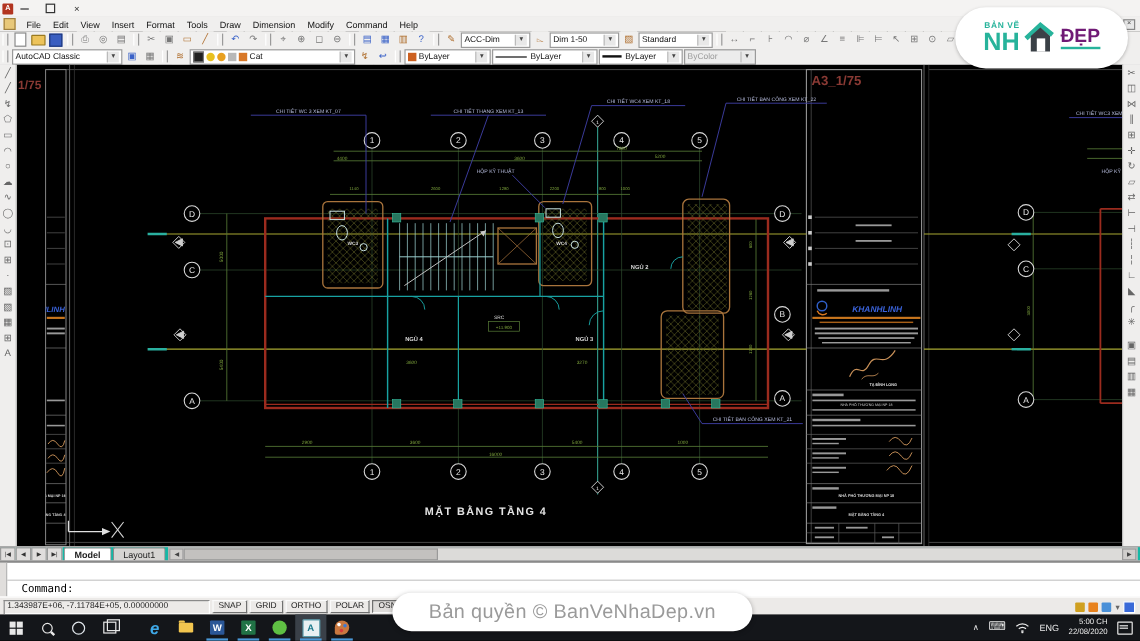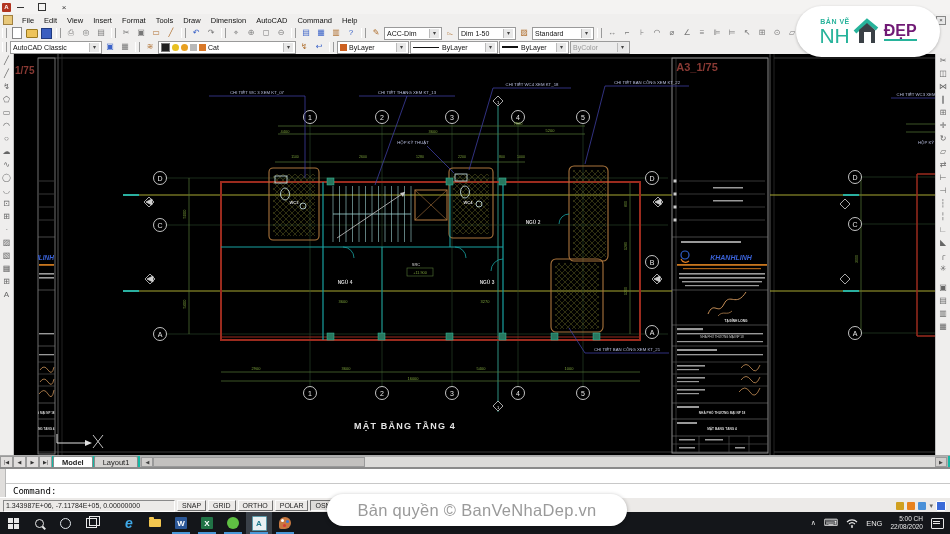--- a/index.html
+++ b/index.html
@@ -39,21 +39,21 @@
   .combo .arr{margin-left:auto;width:9px;height:9px;background:#e8e8e8;border-left:1px solid #bbb;
               font-size:6px;line-height:9px;text-align:center;color:#444}
   .combo.dis{background:#ececec;color:#999}
   .sw{width:7px;height:7px;margin-right:2px}
   .lt-line{width:26px;height:1px;background:#111;margin-right:3px}
   
   .blob{left:796px;top:6px;width:144px;height:51px;background:#fff;border-radius:26px;z-index:6;
         display:flex;align-items:center;justify-content:center;gap:2px;box-shadow:0 1px 3px rgba(0,0,0,.25)}
   .blob .col{display:flex;flex-direction:column;align-items:flex-end;line-height:1}
   .blob .l1{font-size:7px;font-weight:bold;color:#27b39b;letter-spacing:.5px}
-  .blob .l2{font-size:21px;font-weight:normal;color:#27b39b}
+  .blob .l2{font-size:21px;font-weight:bold;color:#27b39b}
   .blob .l3{font-size:16px;font-weight:bold;color:#701a75;border-bottom:2px solid #27b39b;line-height:1.1}
   
   .rail{top:54px;height:401px;background:#efeeed;display:flex;flex-direction:column;align-items:center;z-index:2}
   .railL{left:0;width:13px;border-right:1px solid #c0c0c0}
   .railR{right:0;width:14px;border-left:1px solid #c0c0c0}
   .ri{width:12px;height:13px;font-size:8px;line-height:13px;text-align:center;color:#666}
   .railgap{height:6px}
   
   .canvas{left:13px;top:54px;width:923px;height:401px;background:#000;z-index:1}
   svg text{font-family:"Liberation Sans",sans-serif}
@@ -67,21 +67,21 @@
   .tab.on{background:#fff;font-weight:bold}
   .hscroll{flex:1;height:10px;background:#dcdbd9;border:1px solid #b0b0b0;margin:0 2px;position:relative}
   .hthumb{position:absolute;left:12px;top:0;width:210px;height:8px;background:#c3c1bf;border:1px solid #9a9a9a}
   .hend{position:absolute;top:0;width:10px;height:8px;background:#d0cecc;border:1px solid #9a9a9a;
         font-size:5px;line-height:8px;text-align:center;color:#444}
   
   .cmdwin{left:0;top:467px;width:950px;height:30px;background:#fff;border-top:2px solid #8a8a8a;display:flex;z-index:3}
   .cmdgrip{width:5px;background:#e0dedc;border-right:1px solid #b8b8b8}
   .cmdbody{flex:1;display:flex;flex-direction:column;font-family:"DejaVu Sans Mono",monospace;font-size:9px;color:#000}
   .cmdhist{height:14px;border-bottom:1px solid #c8c8c8}
-  .cmdprompt{padding:2px 0 0 7px}
+  .cmdprompt{padding:2px 0 0 12px}
   
   .statusbar{left:0;top:497px;width:950px;height:15px;background:#eceae8;display:flex;align-items:center;
              font-size:7px;color:#222;z-index:3;border-top:1px solid #fff}
   .coords{width:166px;height:10px;margin-left:3px;border:1px solid;border-color:#8a8a8a #fff #fff #8a8a8a;
           padding:0 2px;line-height:10px;white-space:nowrap;overflow:hidden}
   .sb{margin-left:2px;padding:1px 4px;border:1px solid;border-color:#fbfbfb #707070 #707070 #fbfbfb;background:#eceae8}
   .sb.on{border-color:#707070 #fbfbfb #fbfbfb #707070;background:#dedcda}
   .sbicons{margin-left:auto;display:flex;align-items:center;gap:3px;margin-right:4px}
   .si{width:8px;height:8px;border-radius:1px}
   
@@ -139,21 +139,21 @@
 <div class="abs menubar">
   <div class="fileico"></div>
   <span>File</span>
   <span>Edit</span>
   <span>View</span>
   <span>Insert</span>
   <span>Format</span>
   <span>Tools</span>
   <span>Draw</span>
   <span>Dimension</span>
-  <span>AutoCAD</span>
+  <span>Modify</span>
   <span>Command</span>
   <span>Help</span>
   <div class="mdi">
     <i>–</i>
     <i>▫</i>
     <i>×</i>
   </div>
 </div>
 
 <div class="abs tb tb1">

